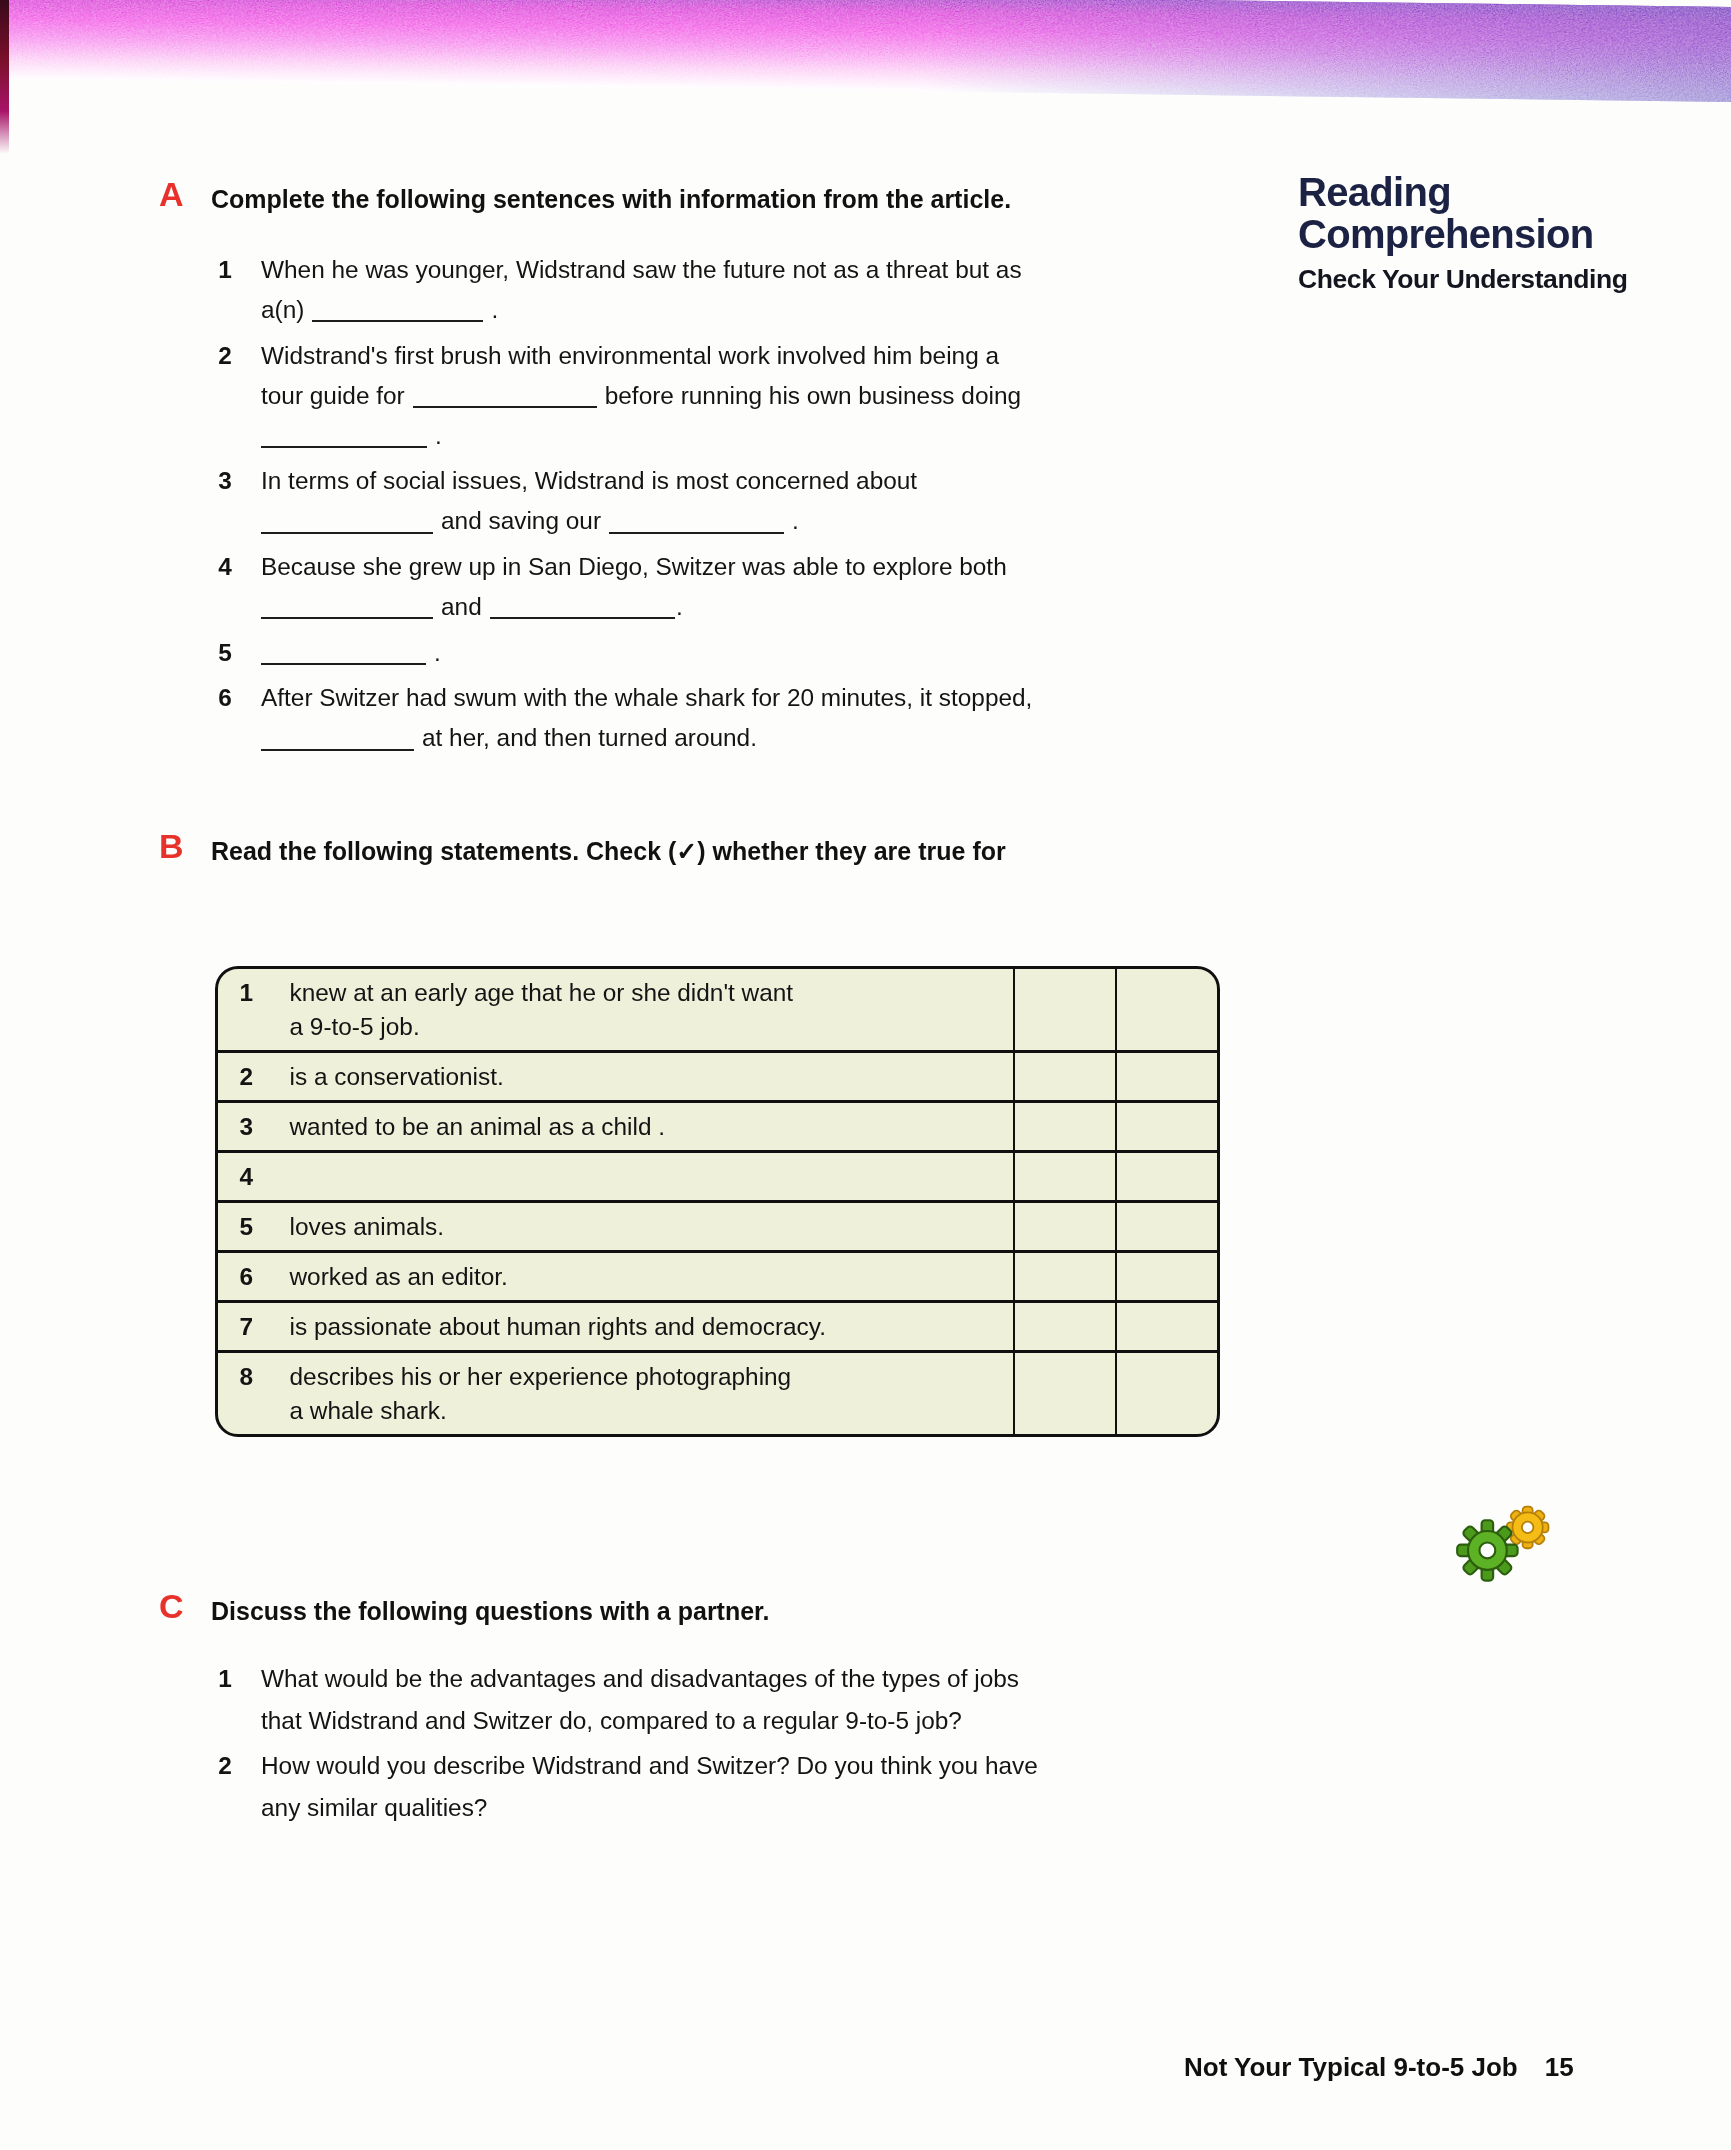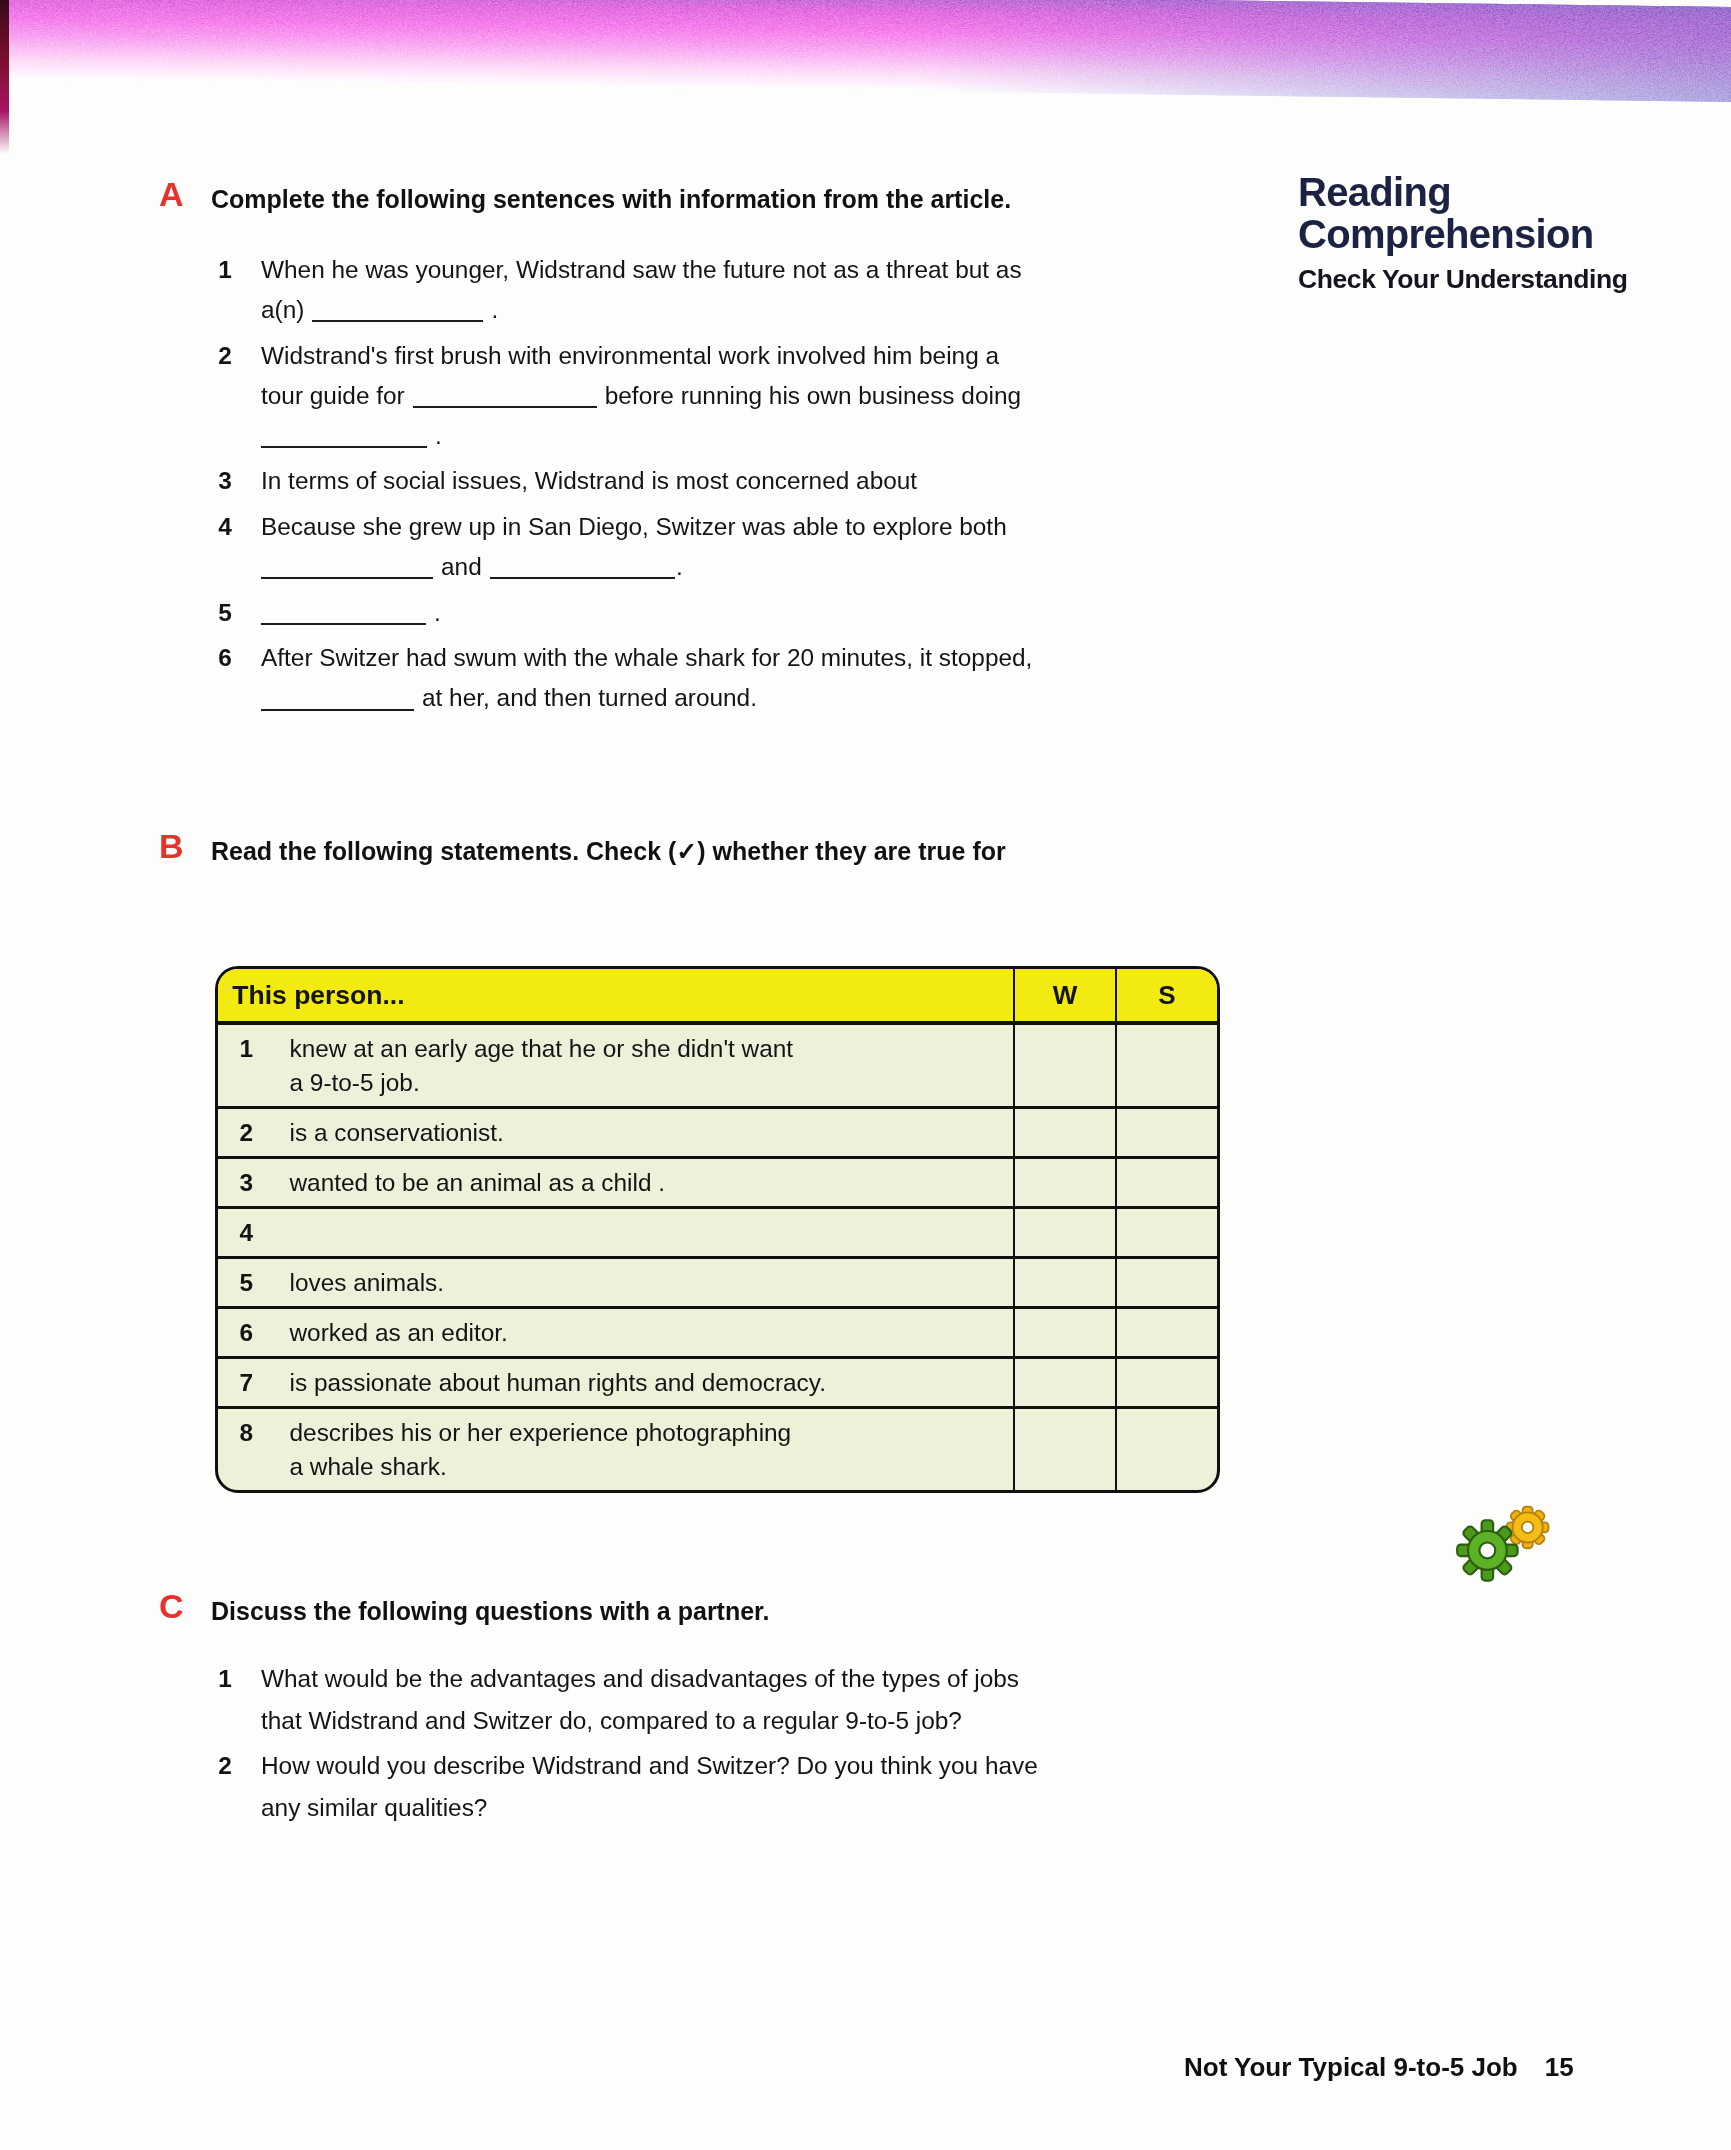--- a/index.html
+++ b/index.html
@@ -118,20 +118,21 @@
         <div>Widstrand's first brush with environmental work involved him being a</div>
         <div><span>tour guide for</span><span class="blank" style="width:184px;"></span><span>before running his own business doing</span></div>
         <div><span class="blank" style="width:166px;margin-left:0;"></span><span>.</span></div>
       </div>
     </div>
 
     <div class="item">
       <div class="item-num">3</div>
       <div class="item-body">
         <div>In terms of social issues, Widstrand is most concerned about</div>
+        <div><span class="blank" style="width:172px;margin-left:0;"></span><span>and saving our</span><span class="blank" style="width:175px;"></span><span>.</span></div>
       </div>
     </div>
 
     <div class="item">
       <div class="item-num">4</div>
       <div class="item-body">
         <div>Because she grew up in San Diego, Switzer was able to explore both</div>
         <div><span class="blank" style="width:172px;margin-left:0;"></span><span>and</span><span class="blank" style="width:185px;margin-right:1.4px;"></span><span>.</span></div>
       </div>
     </div>
@@ -160,25 +161,20 @@
 </div>
 
 <div class="section" style="left:159px;top:833px;width:1133px;">
   <div class="sec-letter">B</div>
   <div class="sec-title">
     <span>Read the following statements. Check (✓) whether they are true for</span><br>
   </div>
 </div>
 
 <div class="wstable">
-  <div class="t-head">
-    <div class="hc1">This person...</div>
-    <div class="col-check">W</div>
-    <div class="col-check">S</div>
-  </div>
 
   <div class="t-row">
     <div class="t-stmt">
       <div class="t-num">1</div>
       <div class="t-txt"><span>knew at an early age that he or she didn't want</span><br><span>a 9-to-5 job.</span></div>
     </div>
     <div class="col-check"></div>
     <div class="col-check"></div>
   </div>
 

